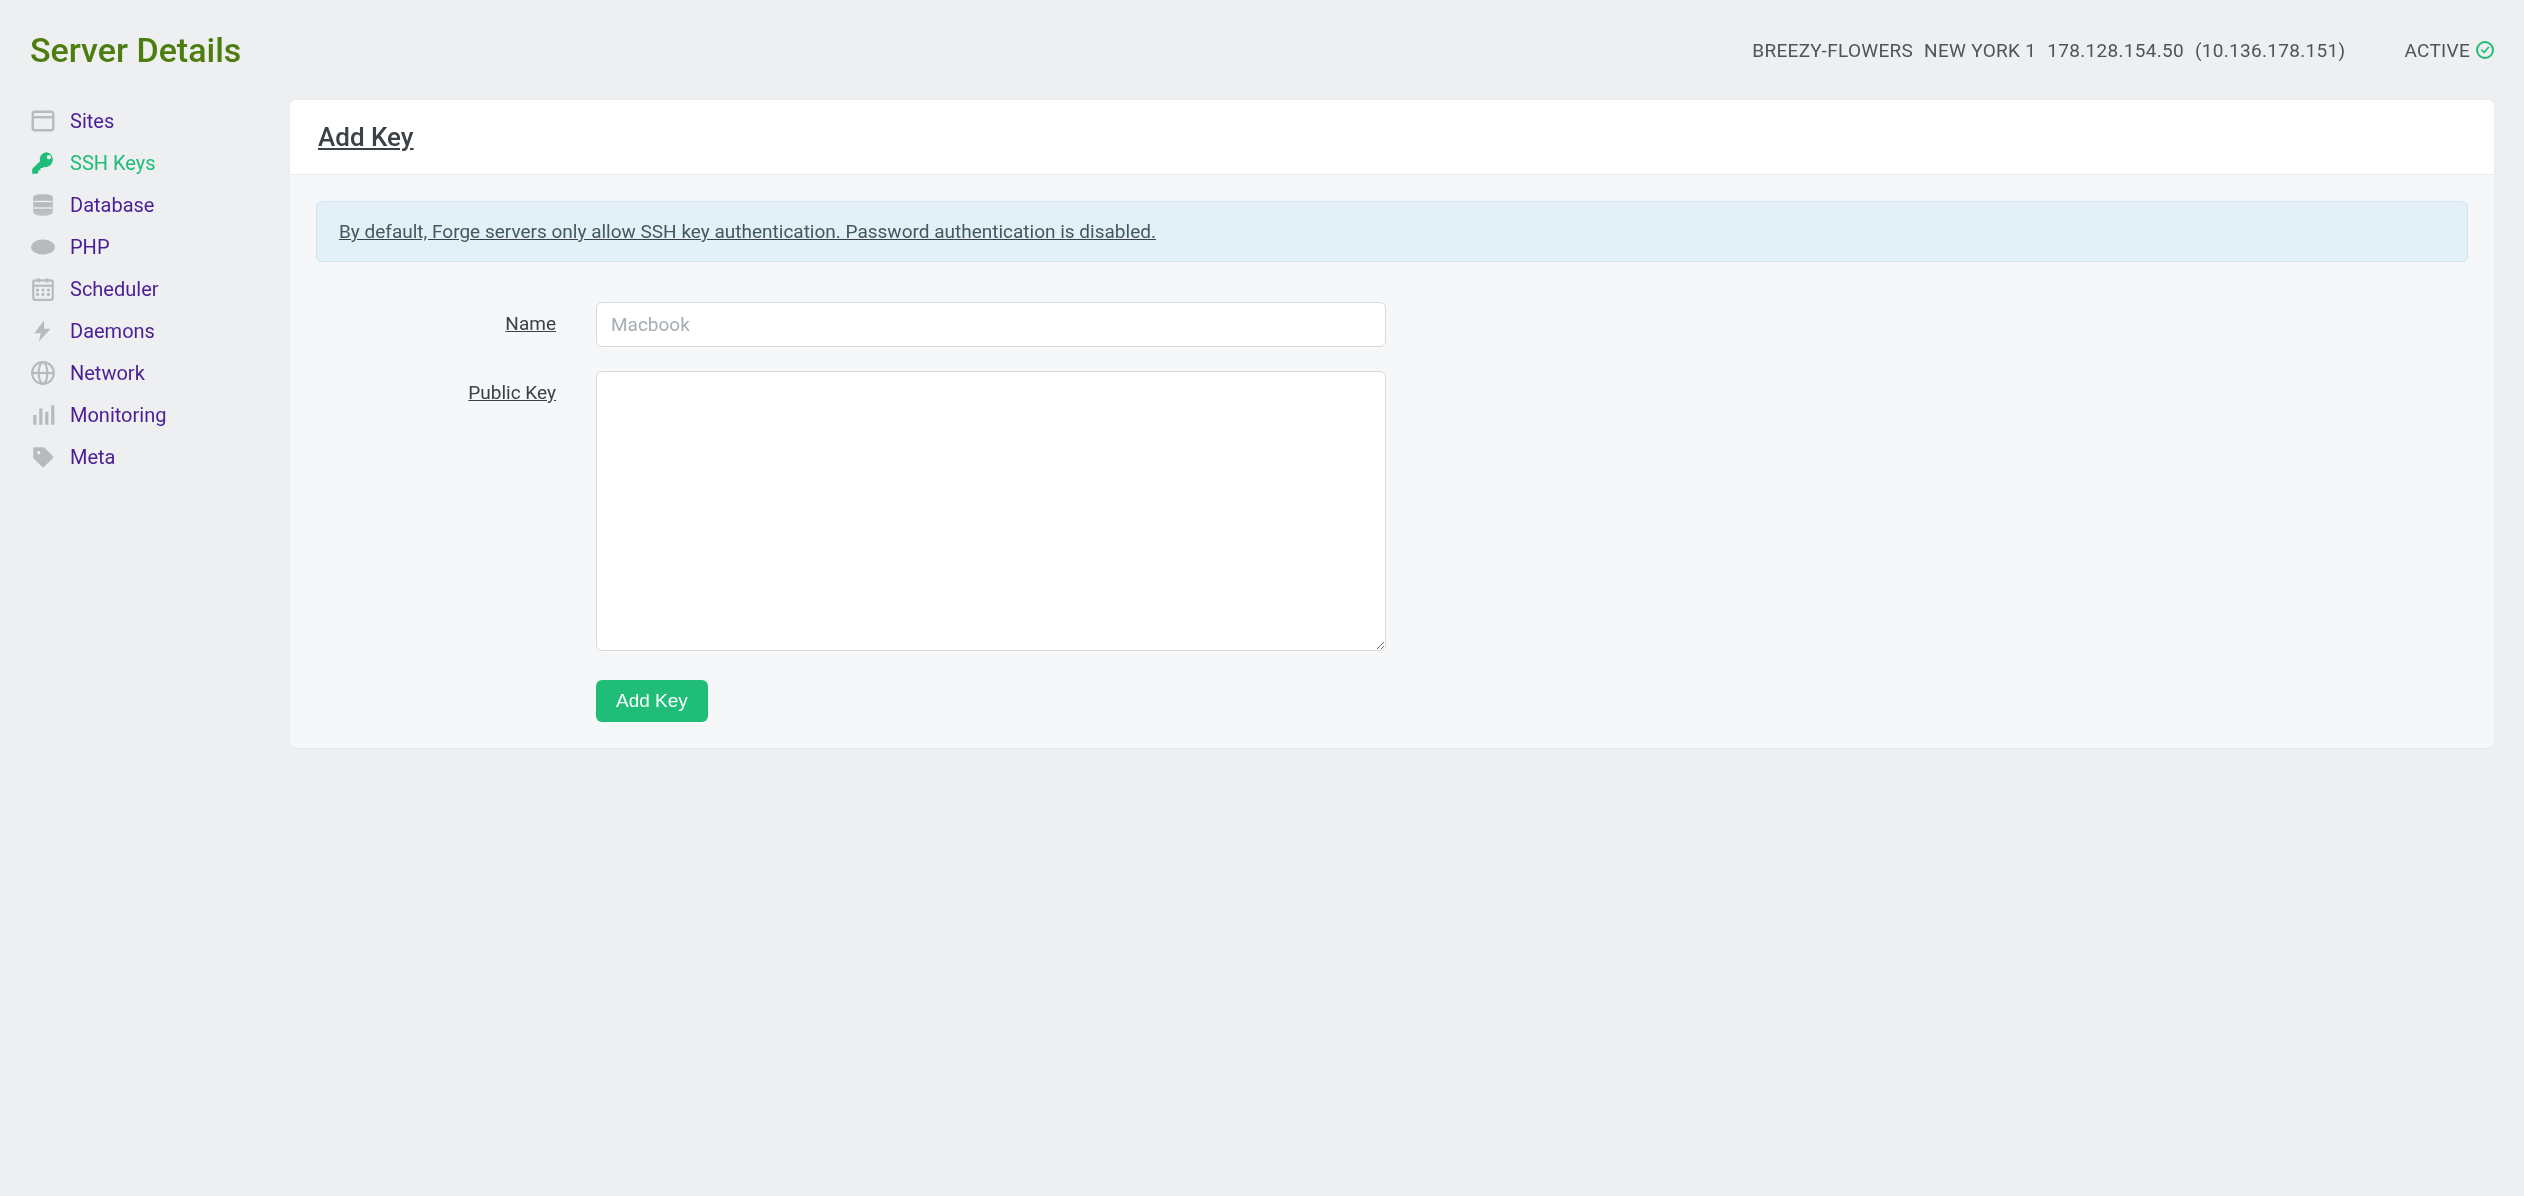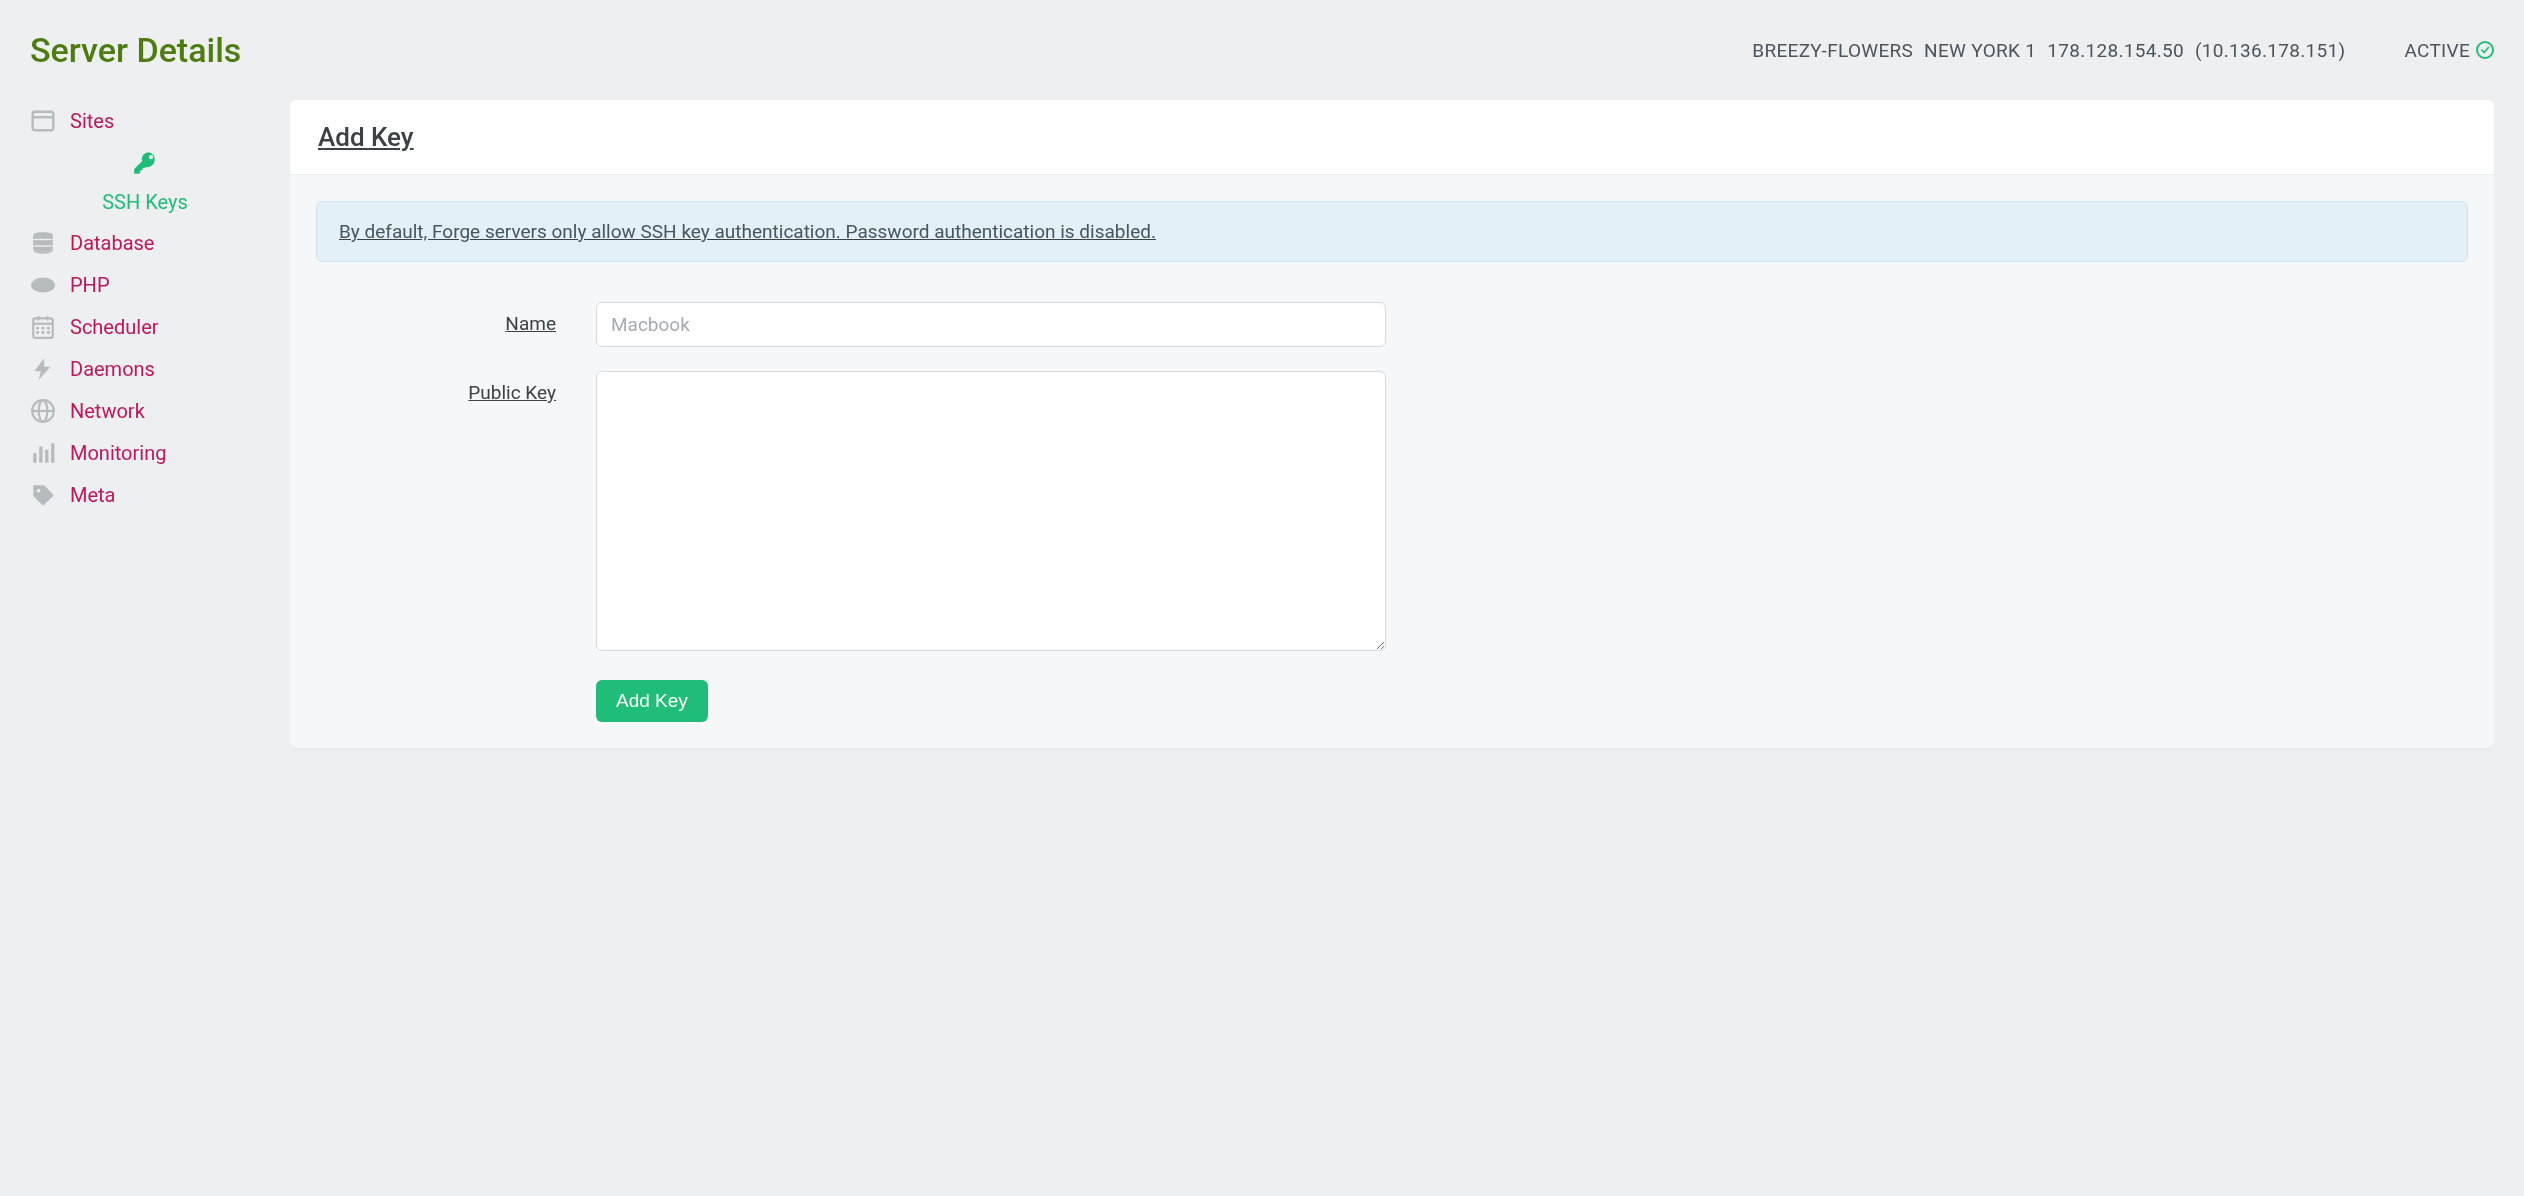--- a/index.html
+++ b/index.html
@@ -16,23 +16,23 @@
     .status-wrap { display: flex; align-items: center; gap: 6px; color: #4c555b; margin-left: 48px; }
     .status-check {
       width: 18px; height: 18px; border: 2px solid #1fbd77; border-radius: 50%;
       display: inline-flex; align-items: center; justify-content: center;
     }
     .status-check svg { width: 10px; height: 10px; }
     .layout { display: flex; gap: 30px; align-items: flex-start; }
     .sidebar { width: 230px; flex-shrink: 0; }
     .sidebar-item {
       display: flex; align-items: center; gap: 14px;
-      padding: 8px 0; cursor: pointer; color: #be185d; font-size: 20px;
-    }
-    .sidebar-item.active { color: #1fbd77; flex-direction: column; }
+      padding: 8px 0; cursor: pointer; color: #4c1d95; font-size: 20px;
+    }
+    .sidebar-item.active { color: #1fbd77; }
     .sidebar-item.active .sb-icon { color: #1fbd77; }
     .sb-icon { width: 26px; height: 26px; color: #b6bbbe; display: inline-flex; align-items: center; justify-content: center; }
     .sb-icon svg { width: 100%; height: 100%; }
     .main { flex: 1; background: #f5f7f8; border-radius: 6px; overflow: hidden; box-shadow: 0 1px 2px rgba(0,0,0,0.04); text-decoration: underline; }
     .card-header { background: #fff; padding: 22px 28px; border-bottom: 1px solid #eceef0; }
     .card-title { font-size: 26px; font-weight: 500; color: #3b4246; }
     .card-body { padding: 26px; }
     .info-box {
       background: #e3f0f7; border: 1px solid #cfe5ef; border-radius: 6px;
       padding: 18px 22px; color: #435761; font-size: 19px; margin-bottom: 40px;

